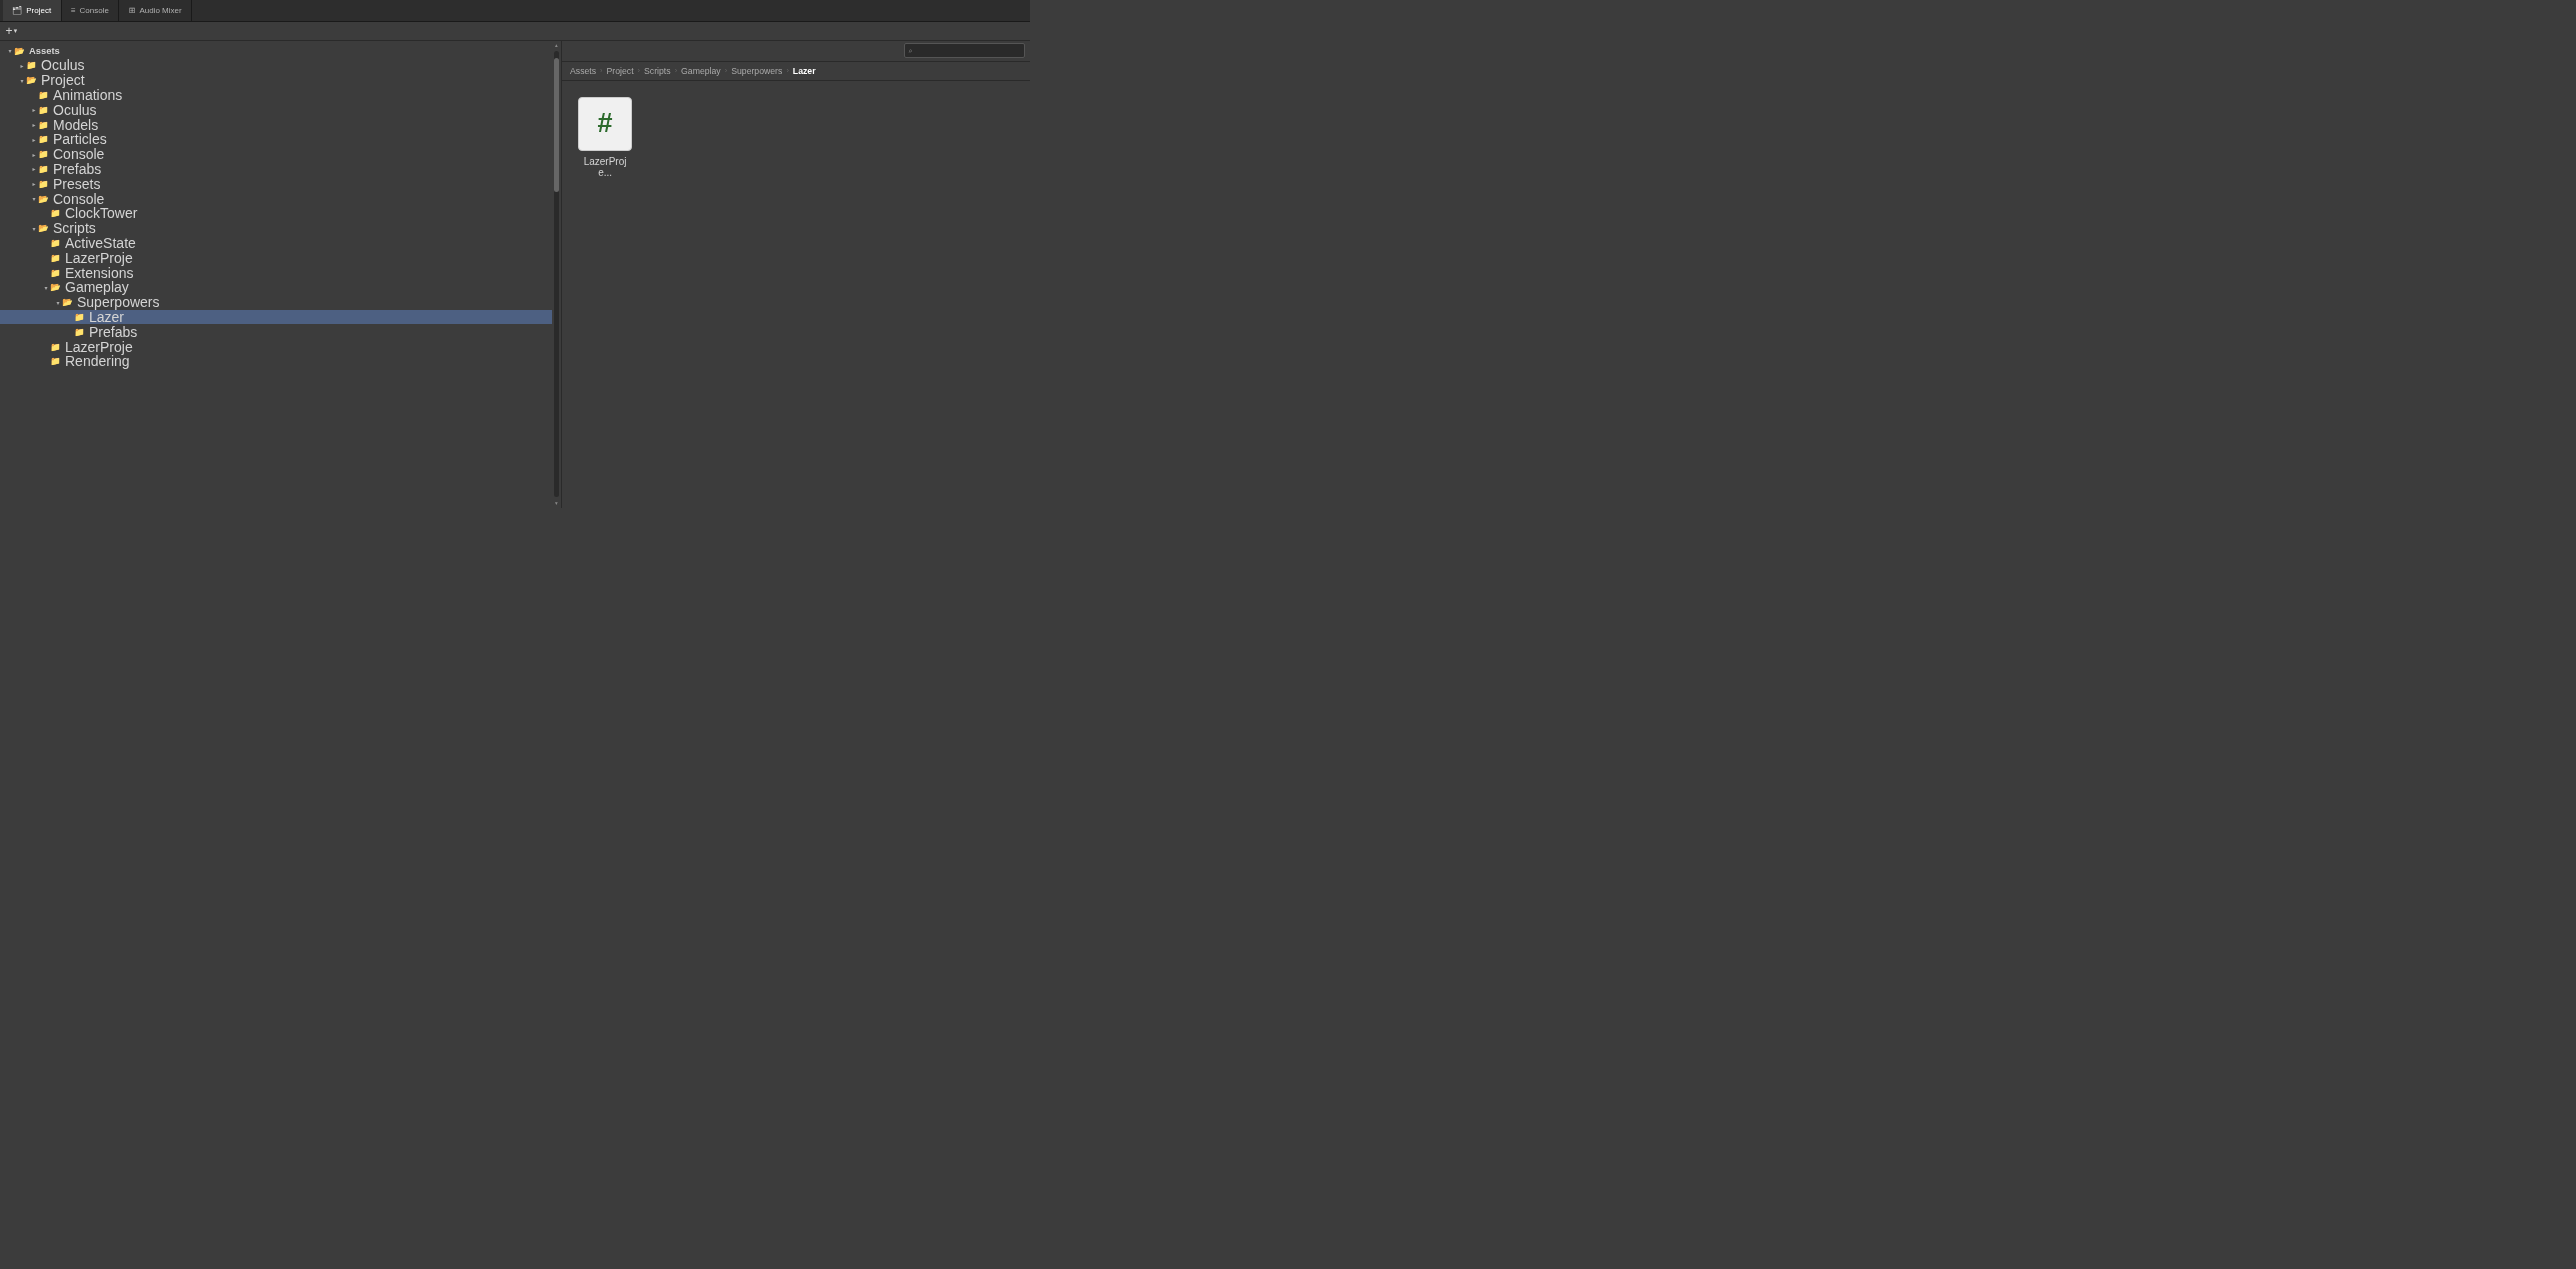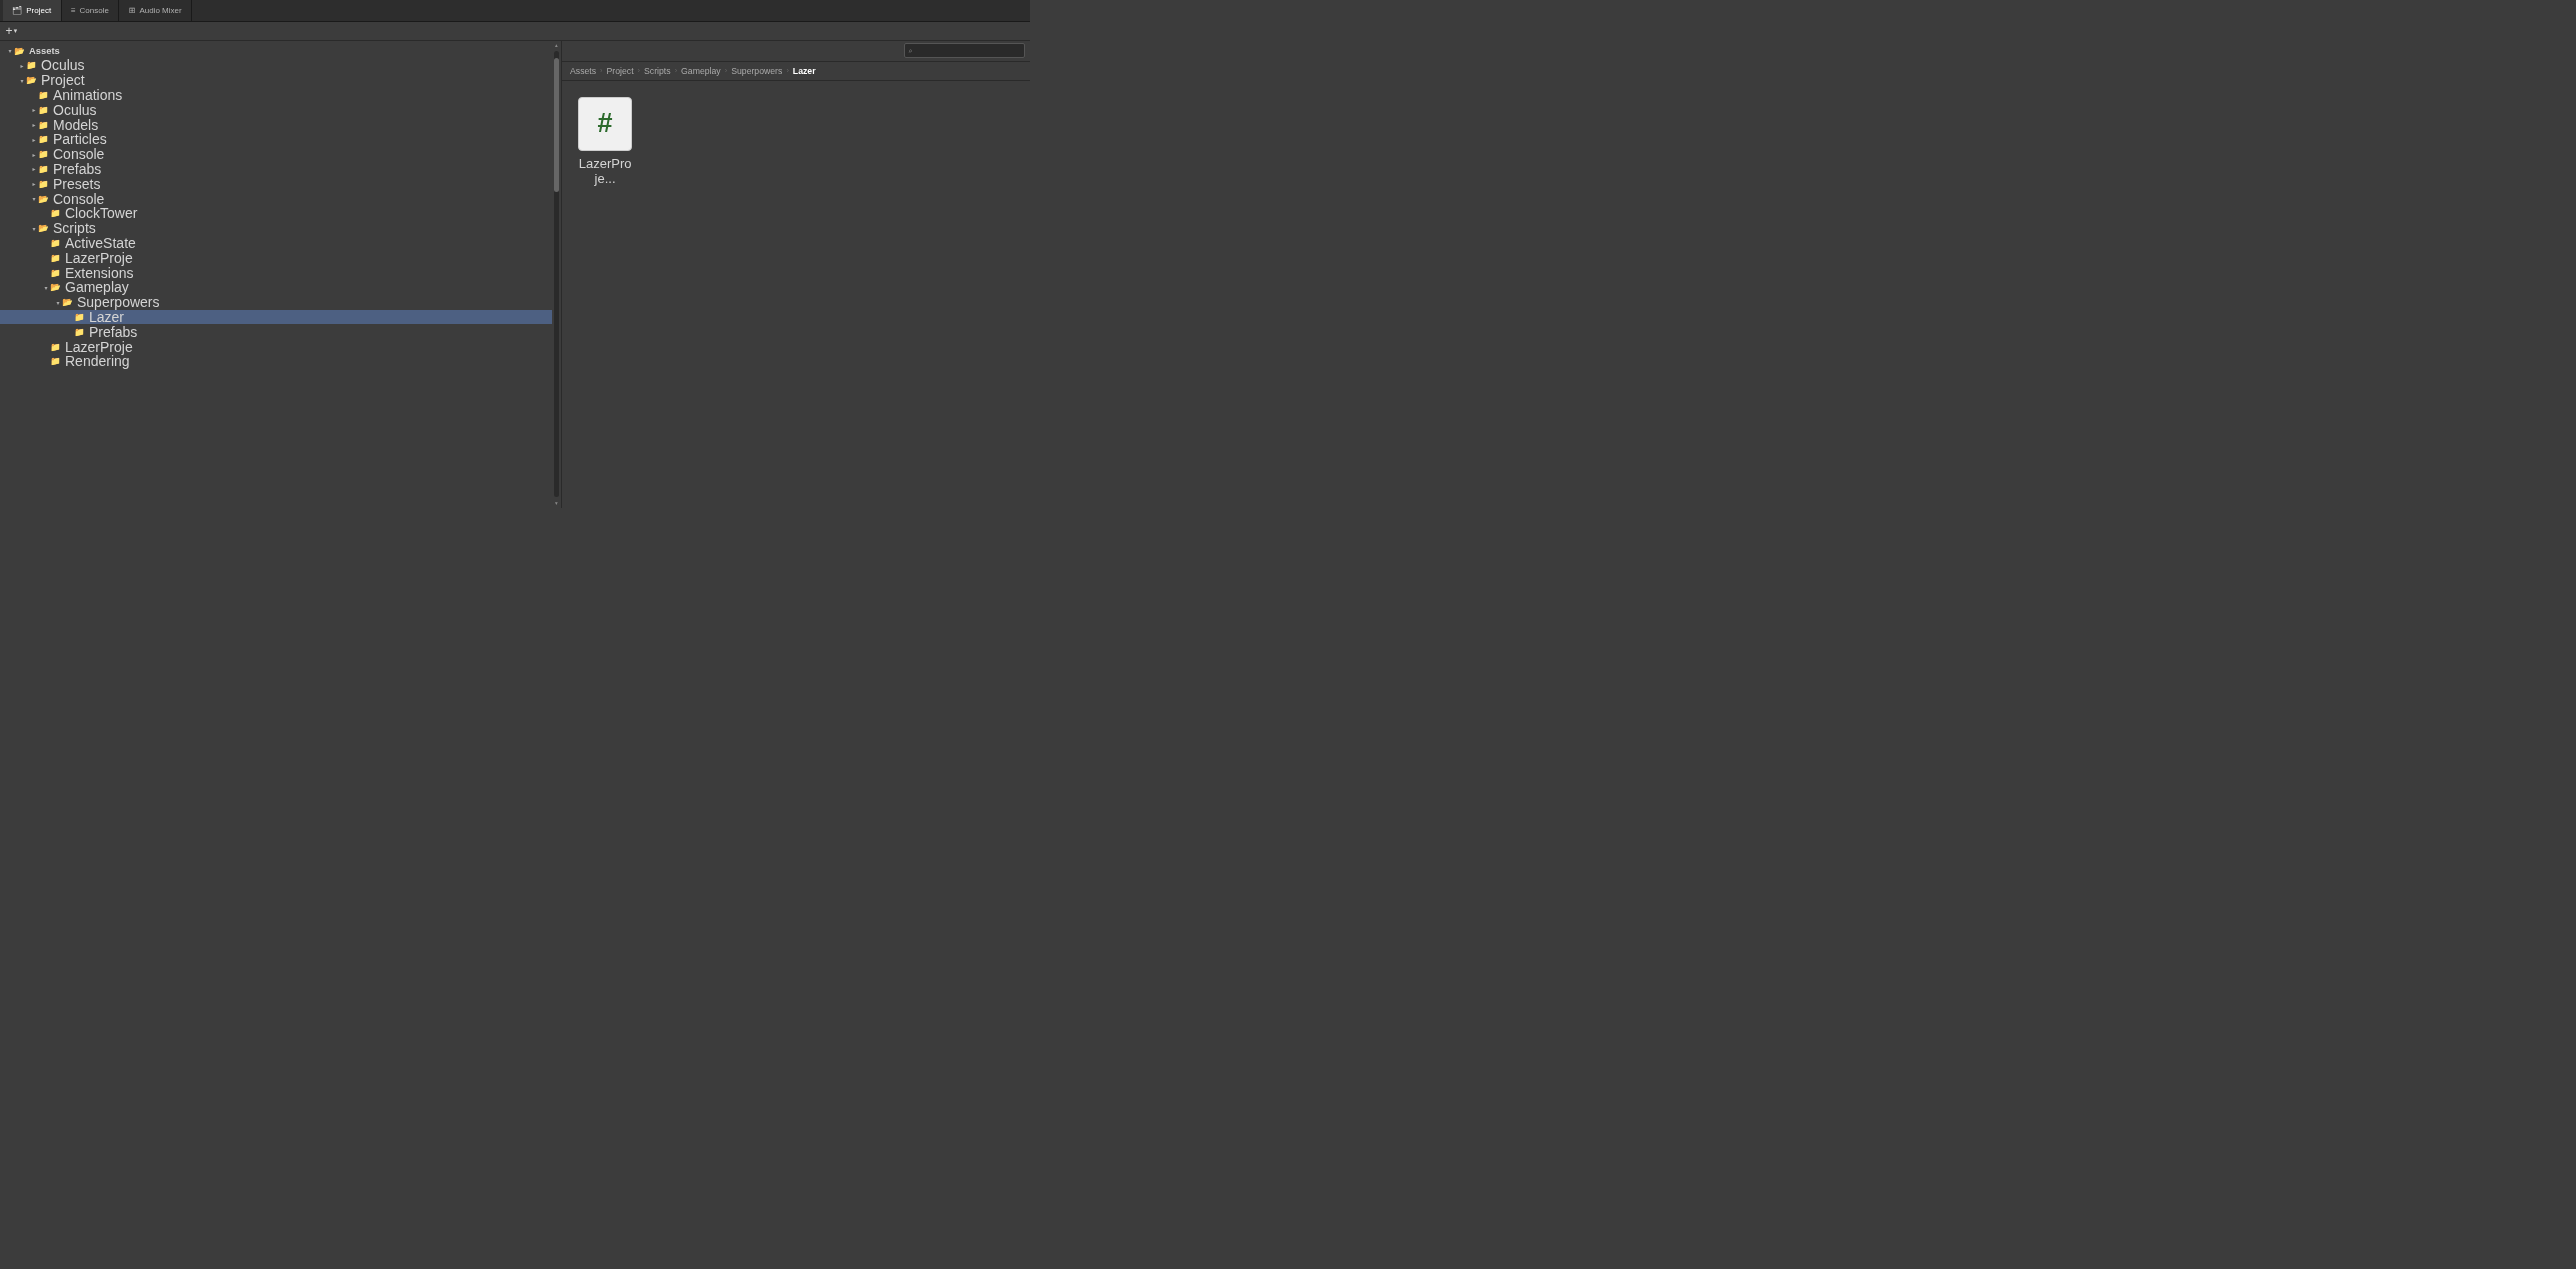--- a/index.html
+++ b/index.html
@@ -296,21 +296,21 @@
     }
 
     .file-icon-hash {
       font-size: 27px;
       color: #2d6b2d;
       font-weight: 700;
       line-height: 1;
     }
 
     .file-label {
-      font-size: 13px;
+      font-size: 10px;
       color: #d4d4d4;
       text-align: center;
       max-width: 54px;
       word-break: break-all;
     }
   </style>
 </head>
 <body>
 
 <div class="tab-bar">

